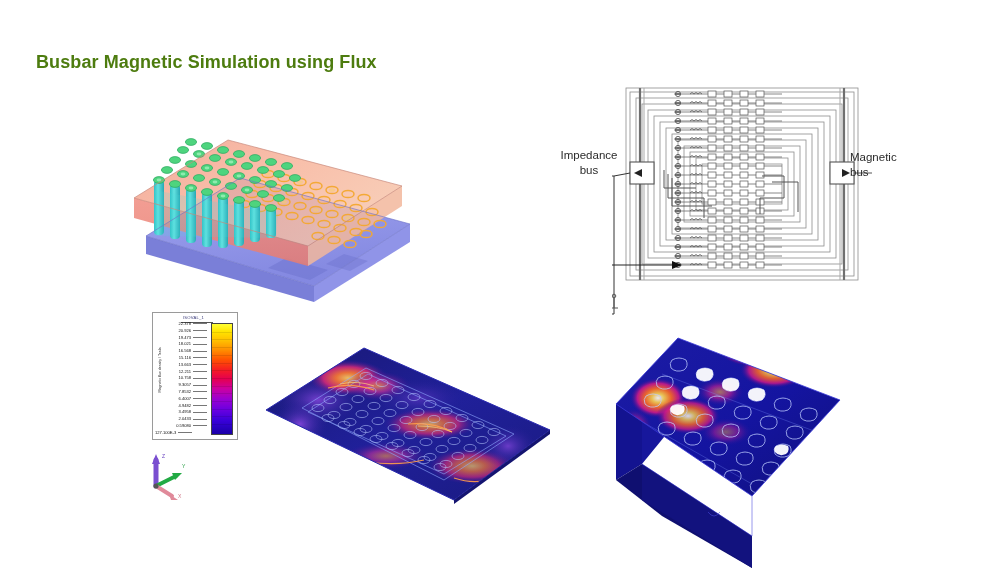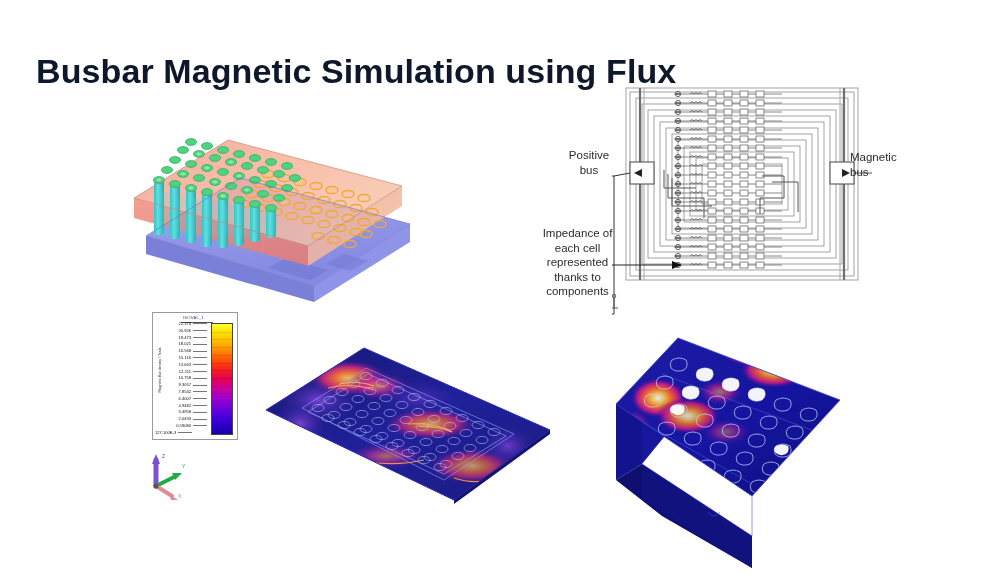--- a/index.html
+++ b/index.html
@@ -11,23 +11,23 @@
     position: relative; overflow: hidden;
     font-family: "Liberation Sans", sans-serif;
     color: #333333;
   }
   .slide { position: absolute; inset: 0; background: #ffffff; }
 
   
   .slide-title {
     position: absolute;
     left: 36px; top: 52px;
-    font-size: 34px;
+    font-size: 18px;
     font-weight: bold;
-    color: #0f172a;
+    color: #4d7c0f;
     letter-spacing: 0.1px;
     white-space: nowrap;
   }
 
   
   .figure { position: absolute; }
 
   
   #cad-model { left: 118px; top: 118px; width: 310px; height: 185px; }
   #cad-model svg { display:block; width:100%; height:100%; }
@@ -601,29 +601,24 @@
         <line x1="-20" y1="187" x2="64" y2="187"></line>
       </g>
       <polygon points="70,187 60,183 60,191" fill="#111"></polygon>
 
       <g stroke="#555" stroke-width="1" fill="none">
         <line x1="242" y1="95" x2="276" y2="95"></line>
       </g>
     </svg>
   </div>
 
-  <div class="callout" id="callout-positive">Positive
+  <div class="callout" id="callout-positive">Impedance
 bus</div>
   <div class="callout" id="callout-negative">Magnetic
 bus</div>
-  <div class="callout" id="callout-impedance">Impedance of
-each cell
-represented
-thanks to
-components</div>
 
   <div class="figure" id="field-plot-flat">
     <svg viewBox="0 0 300 172" xmlns="http://www.w3.org/2000/svg">
       <defs>
         <radialGradient id="hot1" cx="50%" cy="50%" r="50%">
           <stop offset="0%" stop-color="#ffd060"></stop>
           <stop offset="30%" stop-color="#ff7a30"></stop>
           <stop offset="62%" stop-color="#d02878"></stop>
           <stop offset="100%" stop-color="#3a18a0" stop-opacity="0"></stop>
         </radialGradient>

